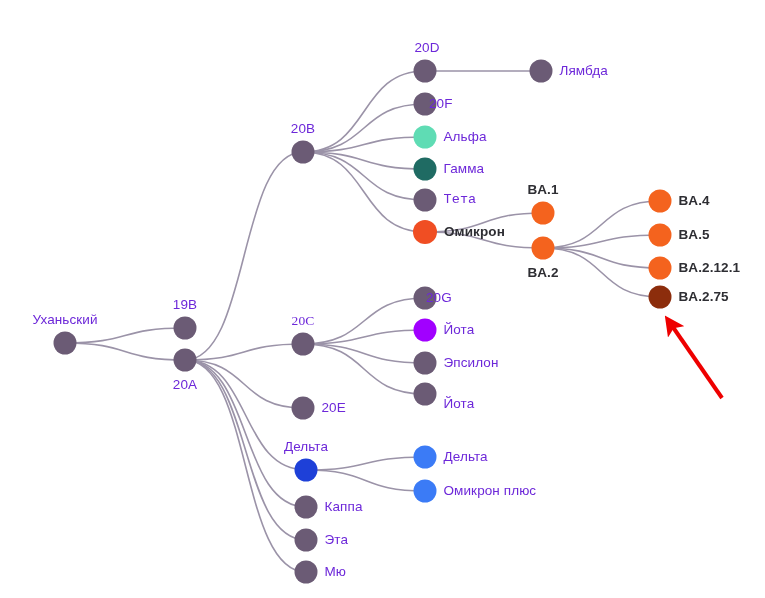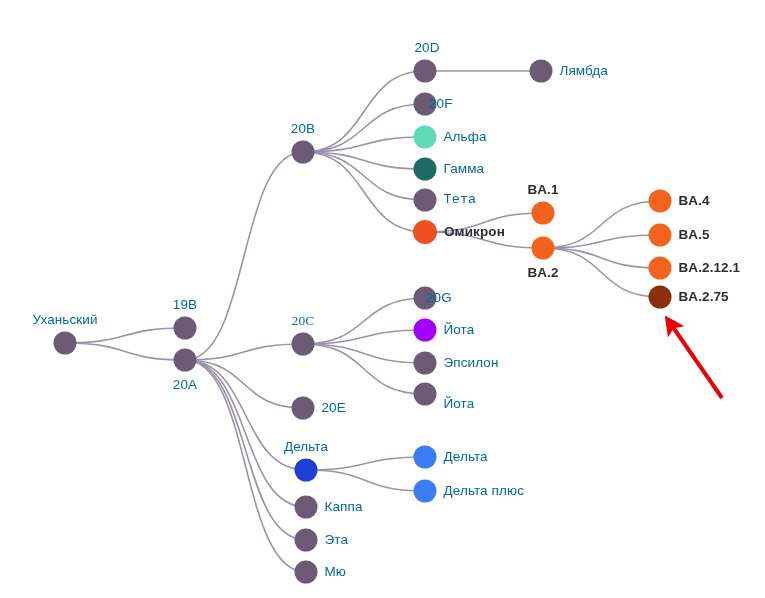--- a/index.html
+++ b/index.html
@@ -18,21 +18,21 @@
     position: absolute;
     left: 0;
     top: 0;
     width: 765px;
     height: 598px;
   }
   .node-label {
     position: absolute;
     font-family: "Liberation Sans", sans-serif;
     font-size: 13.5px;
-    color: #0369a1;
+    color: #6d28d9;
     white-space: nowrap;
     letter-spacing: 0.1px;
     line-height: 1;
   }
   .node-label.strong {
     color: #2e2e33;
     font-weight: bold;
     font-size: 13.5px;
   }
   .node-label.anchor-left {
@@ -142,17 +142,17 @@
     <div class="node-label strong anchor-left" style="left: 678.5px; top: 201px;">BA.4</div>
     <div class="node-label strong anchor-left" style="left: 678.5px; top: 235px;">BA.5</div>
     <div class="node-label strong anchor-left" style="left: 678.5px; top: 268px;">BA.2.12.1</div>
     <div class="node-label strong anchor-left" style="left: 678.5px; top: 297px;">BA.2.75</div>
     <div class="node-label anchor-left" style="left: 426px; top: 298px;">20G</div>
     <div class="node-label anchor-left" style="left: 443.5px; top: 330px;">Йота</div>
     <div class="node-label anchor-left" style="left: 443.5px; top: 363px;">Эпсилон</div>
     <div class="node-label anchor-left" style="left: 443.5px; top: 404px;">Йота</div>
     <div class="node-label anchor-above" style="left: 306px; top: 452.5px;">Дельта</div>
     <div class="node-label anchor-left" style="left: 443.5px; top: 457px;">Дельта</div>
-    <div class="node-label anchor-left" style="left: 443.5px; top: 491px;">Дельта плюс</div>
+    <div class="node-label anchor-left" style="left: 443.5px; top: 491px;">Омикрон плюс</div>
     <div class="node-label anchor-left" style="left: 324.5px; top: 507px;">Каппа</div>
     <div class="node-label anchor-left" style="left: 324.5px; top: 540px;">Эта</div>
     <div class="node-label anchor-left" style="left: 324.5px; top: 572px;">Мю</div>
   </div>
 
 </body></html>

